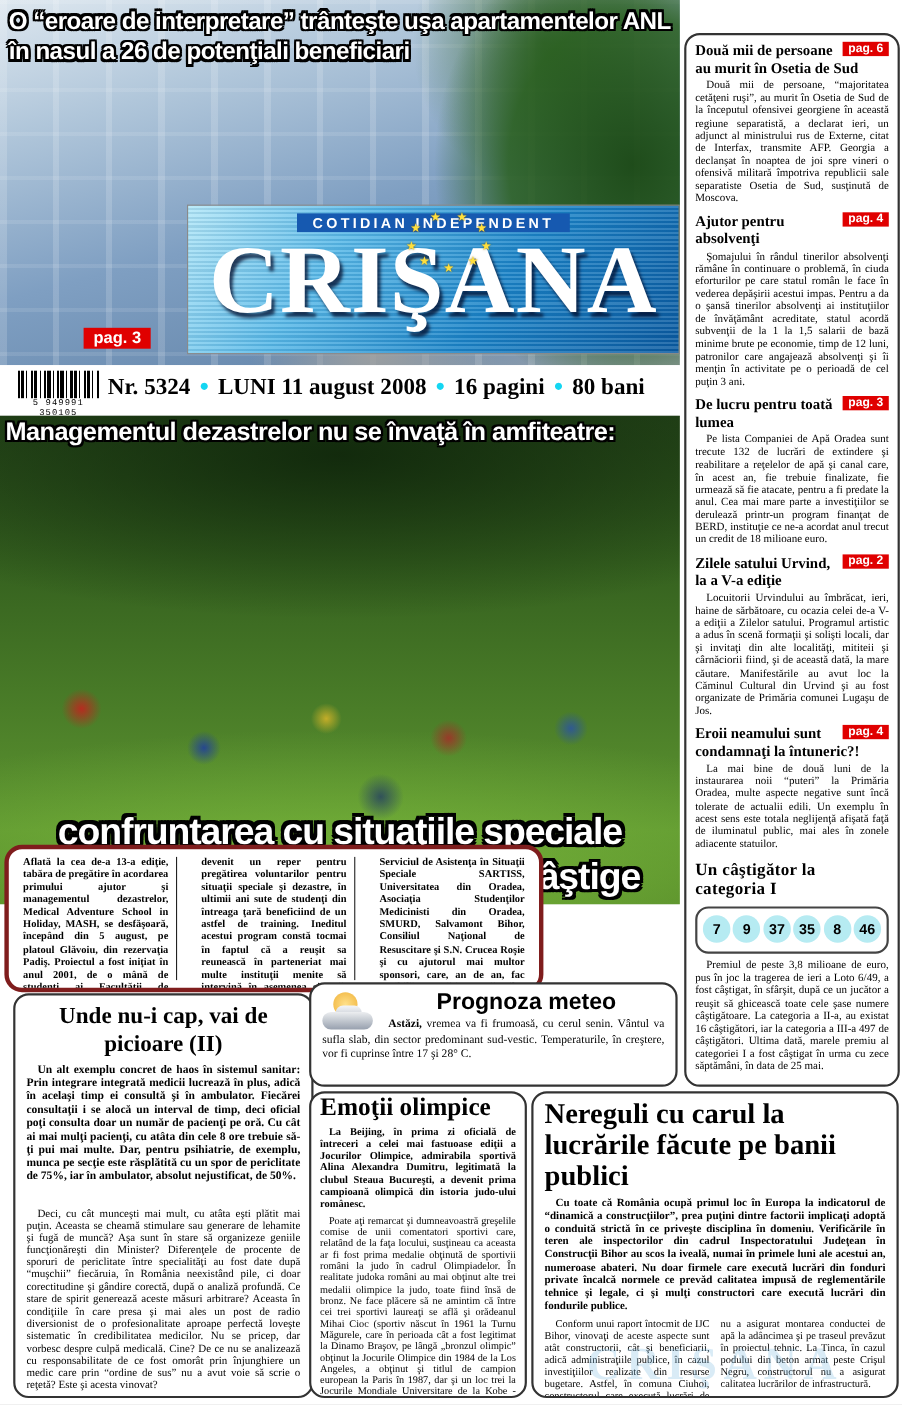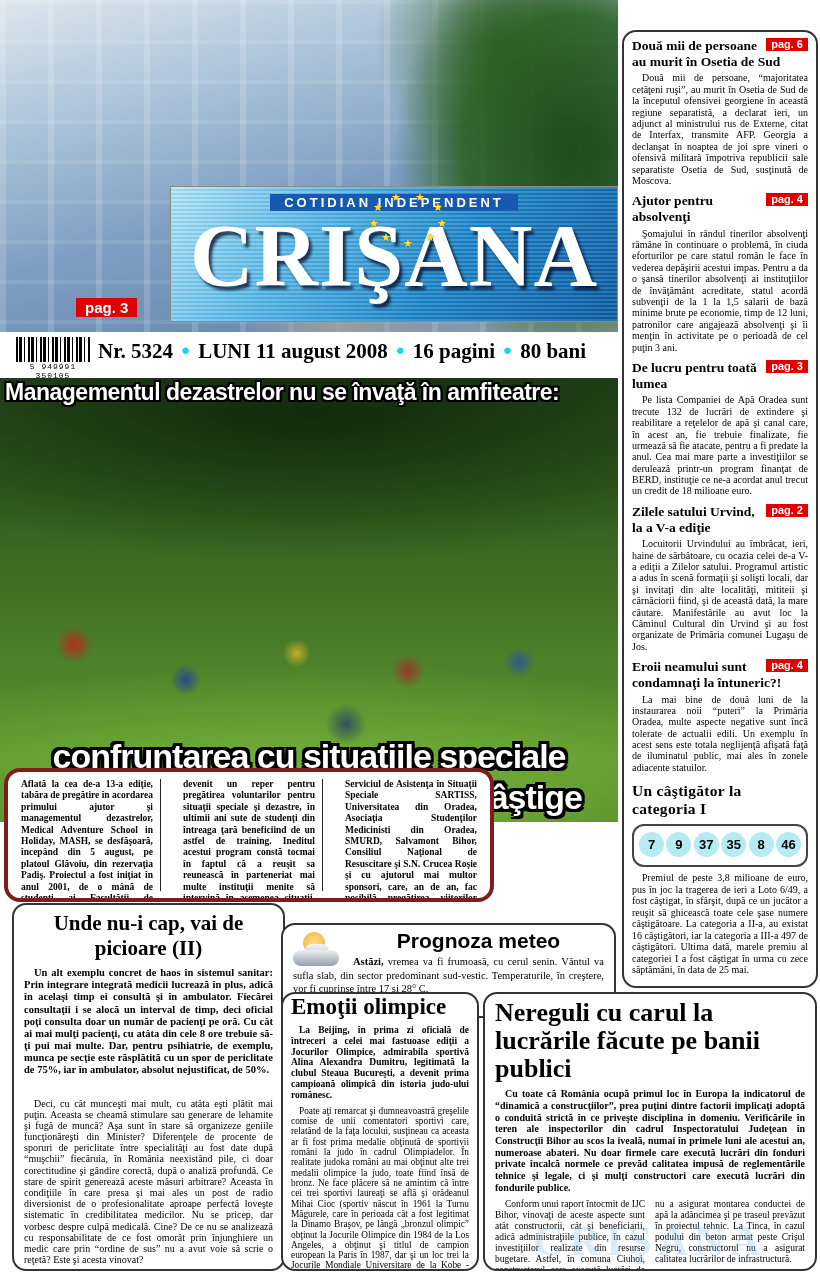--- a/index.html
+++ b/index.html
@@ -95,21 +95,21 @@
 
   
   .box{border:2px solid #333;border-radius:14px;box-sizing:border-box;background:#fff;position:absolute;overflow:hidden;}
   .opinion-box{left:12px;top:903px;width:273px;height:368px;padding:6px 10px;}
   .opinion-title{text-align:center;font-weight:bold;font-size:21px;margin:0 0 6px;}
   .opinion-lead{font-weight:bold;font-size:10.5px;line-height:1.16;text-align:justify;text-indent:10px;margin:0 0 21px;}
   .opinion-body{font-size:10px;line-height:1.12;text-align:justify;text-indent:10px;margin:0;}
   .byline{display:block;width:max-content;margin:5px 0 0 auto;font-weight:bold;font-size:11.5px;
     border-bottom:1px solid #333;padding-bottom:1px;}
 
-  .weather-box{left:281px;top:923px;width:335px;height:95px;padding:4px 10px;}
+  .weather-box{left:281px;top:893px;width:335px;height:95px;padding:4px 10px;}
   .weather-title{text-align:center;font-family:"Liberation Sans",sans-serif;font-weight:bold;font-size:21px;margin:0;}
   .wicon{float:left;width:52px;height:34px;position:relative;margin:3px 8px 0 0;}
   .wsun{position:absolute;left:10px;top:0;width:22px;height:22px;border-radius:50%;
     background:radial-gradient(circle,#ffe089,#f0b23a);}
   .wcloud{position:absolute;left:0;bottom:0;width:46px;height:16px;border-radius:9px;
     background:linear-gradient(#eceef0,#97a0ae);}
   .wcloud2{position:absolute;left:12px;bottom:8px;width:24px;height:14px;border-radius:8px;
     background:linear-gradient(#f4f5f7,#b7bec8);}
   .weather-text{font-size:10.5px;line-height:1.3;text-align:justify;margin-top:2px;}
 
@@ -126,20 +126,24 @@
   .con-col:first-child{text-indent:10px;}
   .watermark{position:absolute;left:0;right:0;bottom:4px;text-align:center;z-index:0;
     font-weight:bold;font-size:42px;letter-spacing:6px;color:rgba(130,190,225,.3);}
 </style>
 </head>
 <body>
 
 <div id="page">
 
   <div class="top-photo">
+    <div class="top-headline">
+      <div>O “eroare de interpretare” trânteşte uşa apartamentelor ANL</div>
+      <div>în nasul a 26 de potenţiali beneficiari</div>
+    </div>
     <span class="badge-red pag3">pag. 3</span>
   </div>
 
   <div class="masthead">
     <span class="star" style="left:244px;top:4px">★</span>
     <span class="star" style="left:262px;top:14px">★</span>
     <span class="star" style="left:266px;top:30px">★</span>
     <span class="star" style="left:254px;top:44px">★</span>
     <span class="star" style="left:232px;top:50px">★</span>
     <span class="star" style="left:210px;top:44px">★</span>

